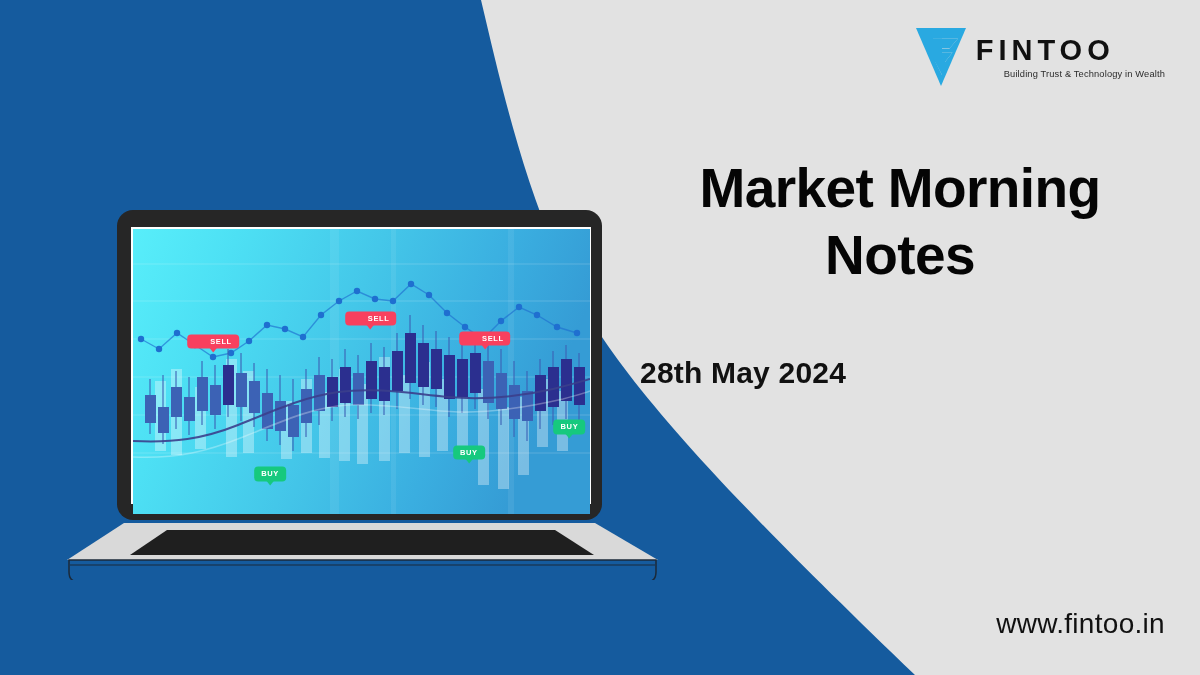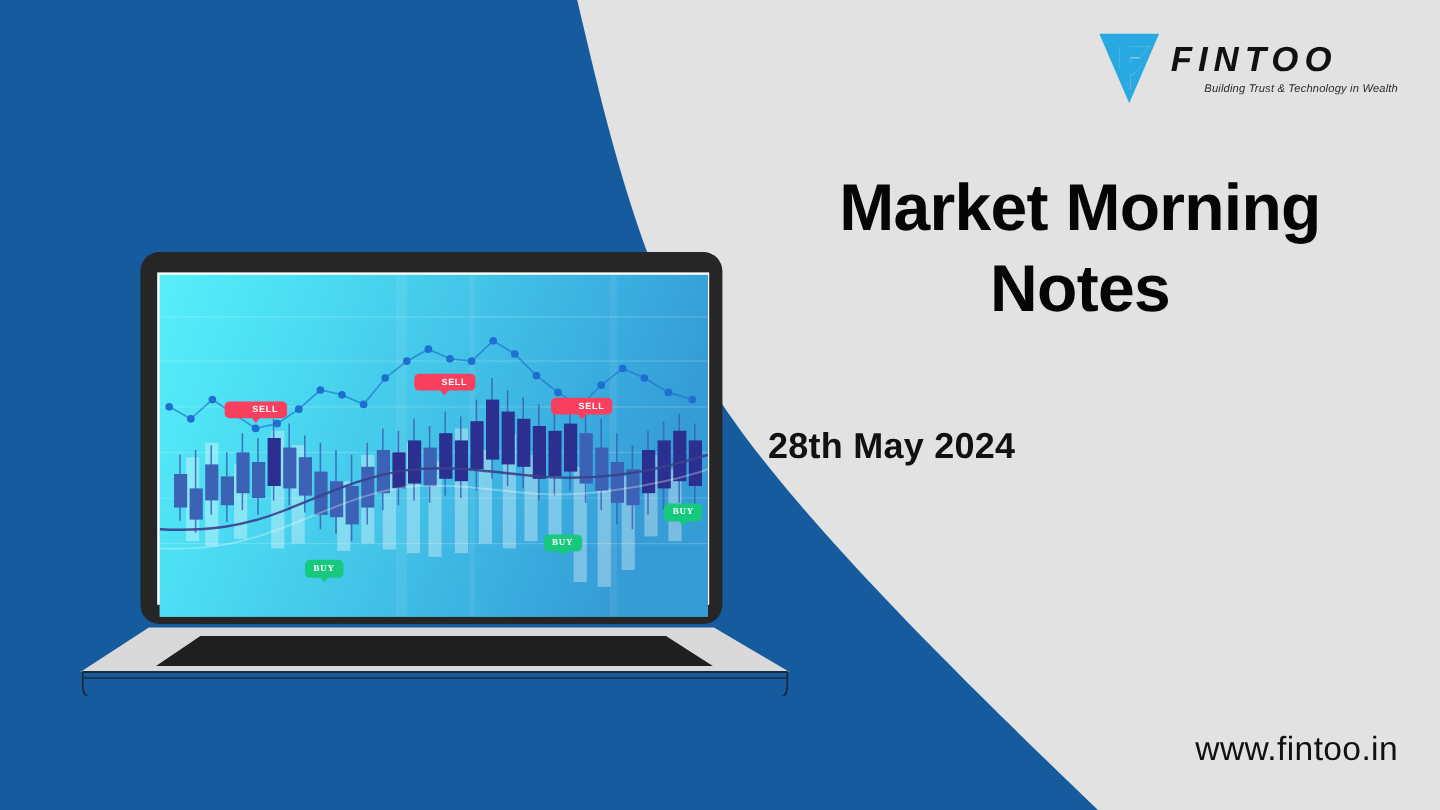--- a/index.html
+++ b/index.html
@@ -33,21 +33,20 @@
     width: 560px;
     height: 675px;
   }
   .logo-block {
     position: absolute;
     right: 35px;
     top: 28px;
     display: flex;
     align-items: center;
     gap: 10px;
-    font-style: italic;
   }
   .logo-mark {
     width: 50px;
     height: 58px;
     display: block;
   }
   .logo-text {
     display: flex;
     flex-direction: column;
     align-items: flex-start;
@@ -65,21 +64,21 @@
     color: #2b2b2b;
     letter-spacing: 0.15px;
     margin-top: 4px;
     white-space: nowrap;
     padding-left: 28px;
   }
 
   .headline {
     position: absolute;
     left: 0;
-    top: 140px;
+    top: 155px;
     width: 520px;
     text-align: center;
     font-size: 55px;
     font-weight: 700;
     line-height: 1.22;
     color: #050505;
     letter-spacing: -0.6px;
   }
   .date-line {
     position: absolute;
@@ -140,21 +139,21 @@
     left: 50%;
     bottom: -4px;
     margin-left: -4px;
     width: 0; height: 0;
     border-left: 4px solid transparent;
     border-right: 4px solid transparent;
     border-top: 5px solid currentColor;
   }
   .badge-sell { background: #f8405e; color: #f8405e; }
   .badge-sell span { color: #ffffff; padding-left: 16px; }
-  .badge-buy  { background: #16c97e; color: #16c97e; font-family: Liberation Serif, serif; }
+  .badge-buy  { background: #16c97e; color: #16c97e; }
   .badge-buy span { color: #ffffff; }
 </style>
 </head>
 <body>
 
 <div id="banner">
 
   <svg id="bg-svg" viewBox="0 0 1200 675" preserveAspectRatio="none">
     <rect x="0" y="0" width="1200" height="675" fill="#e2e2e2"></rect>
     <path d="M0,0 L481,0 C500,80 520,170 560,262 C600,352 680,450 915,675 L0,675 Z" fill="#155B9E"></path>

